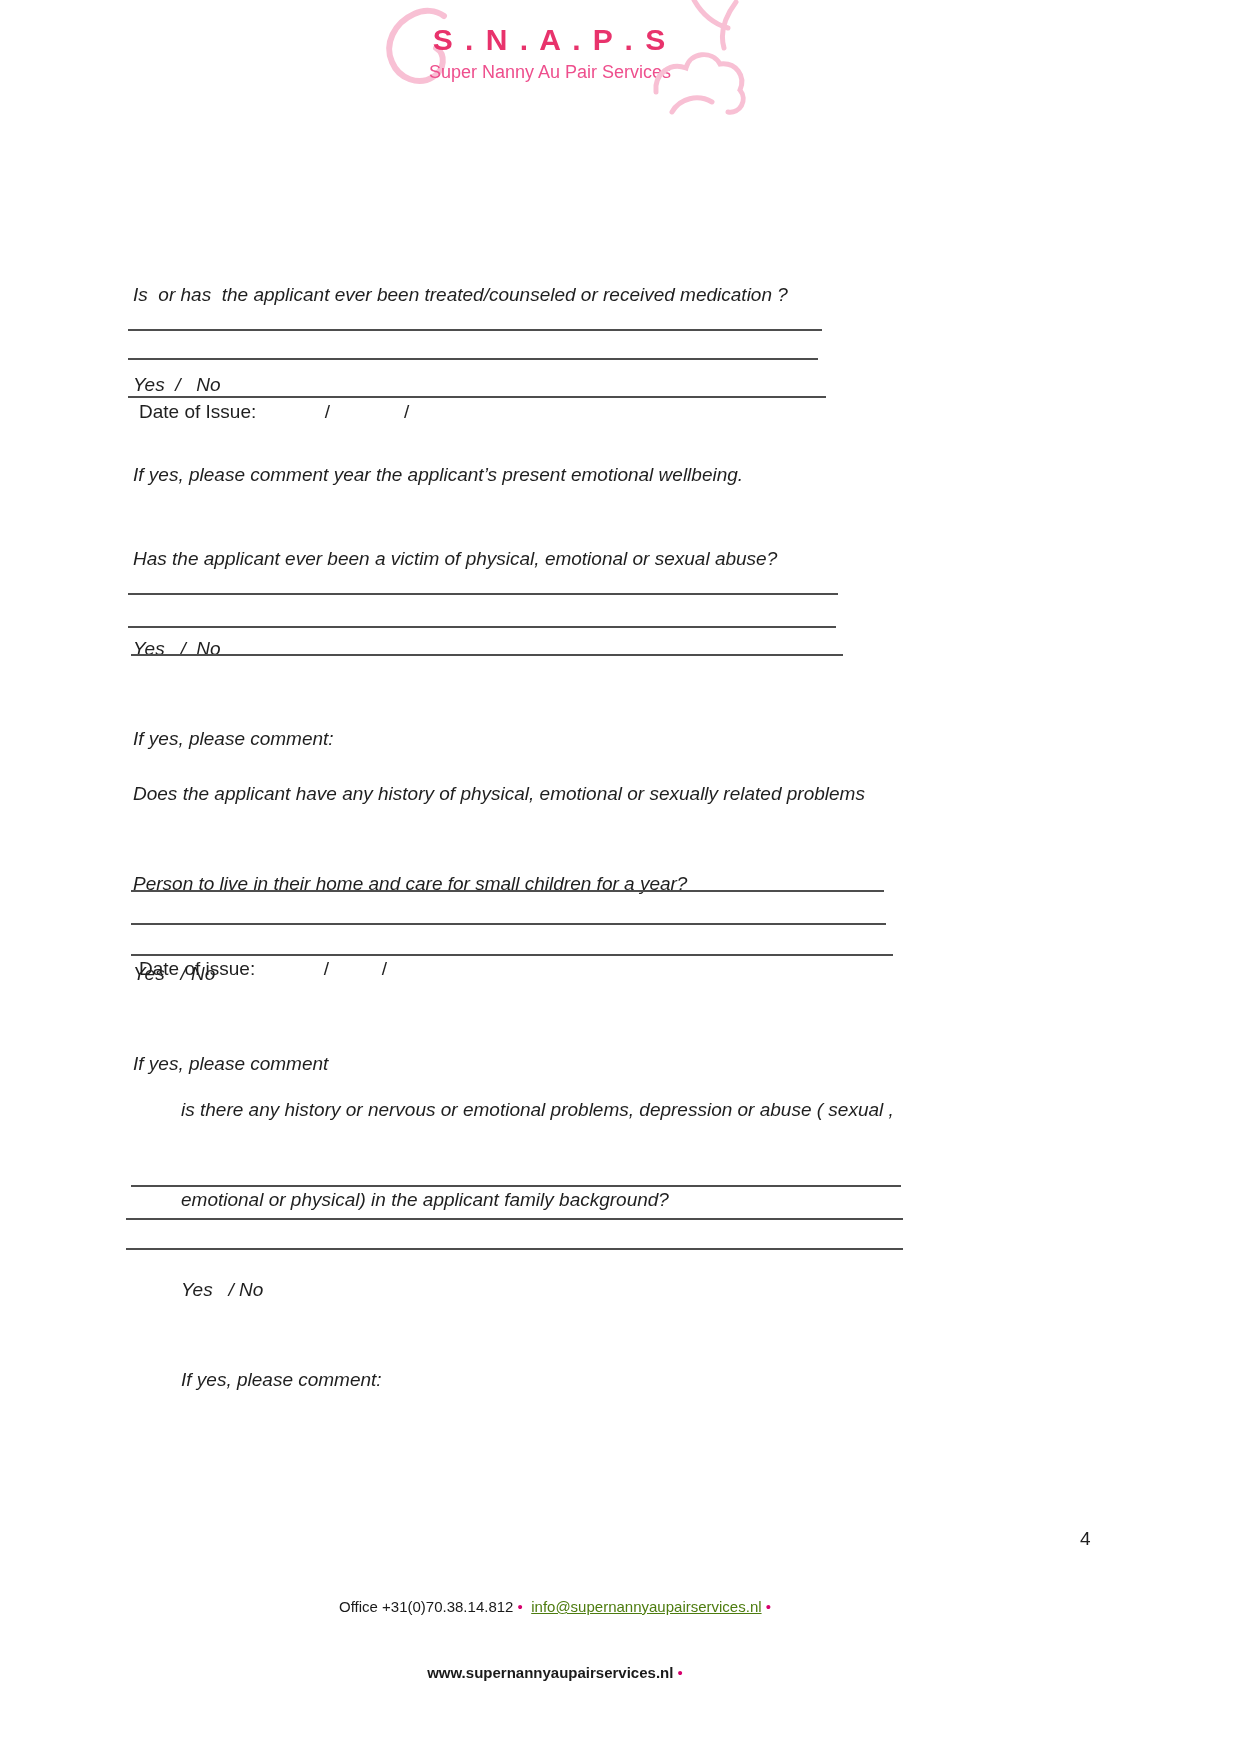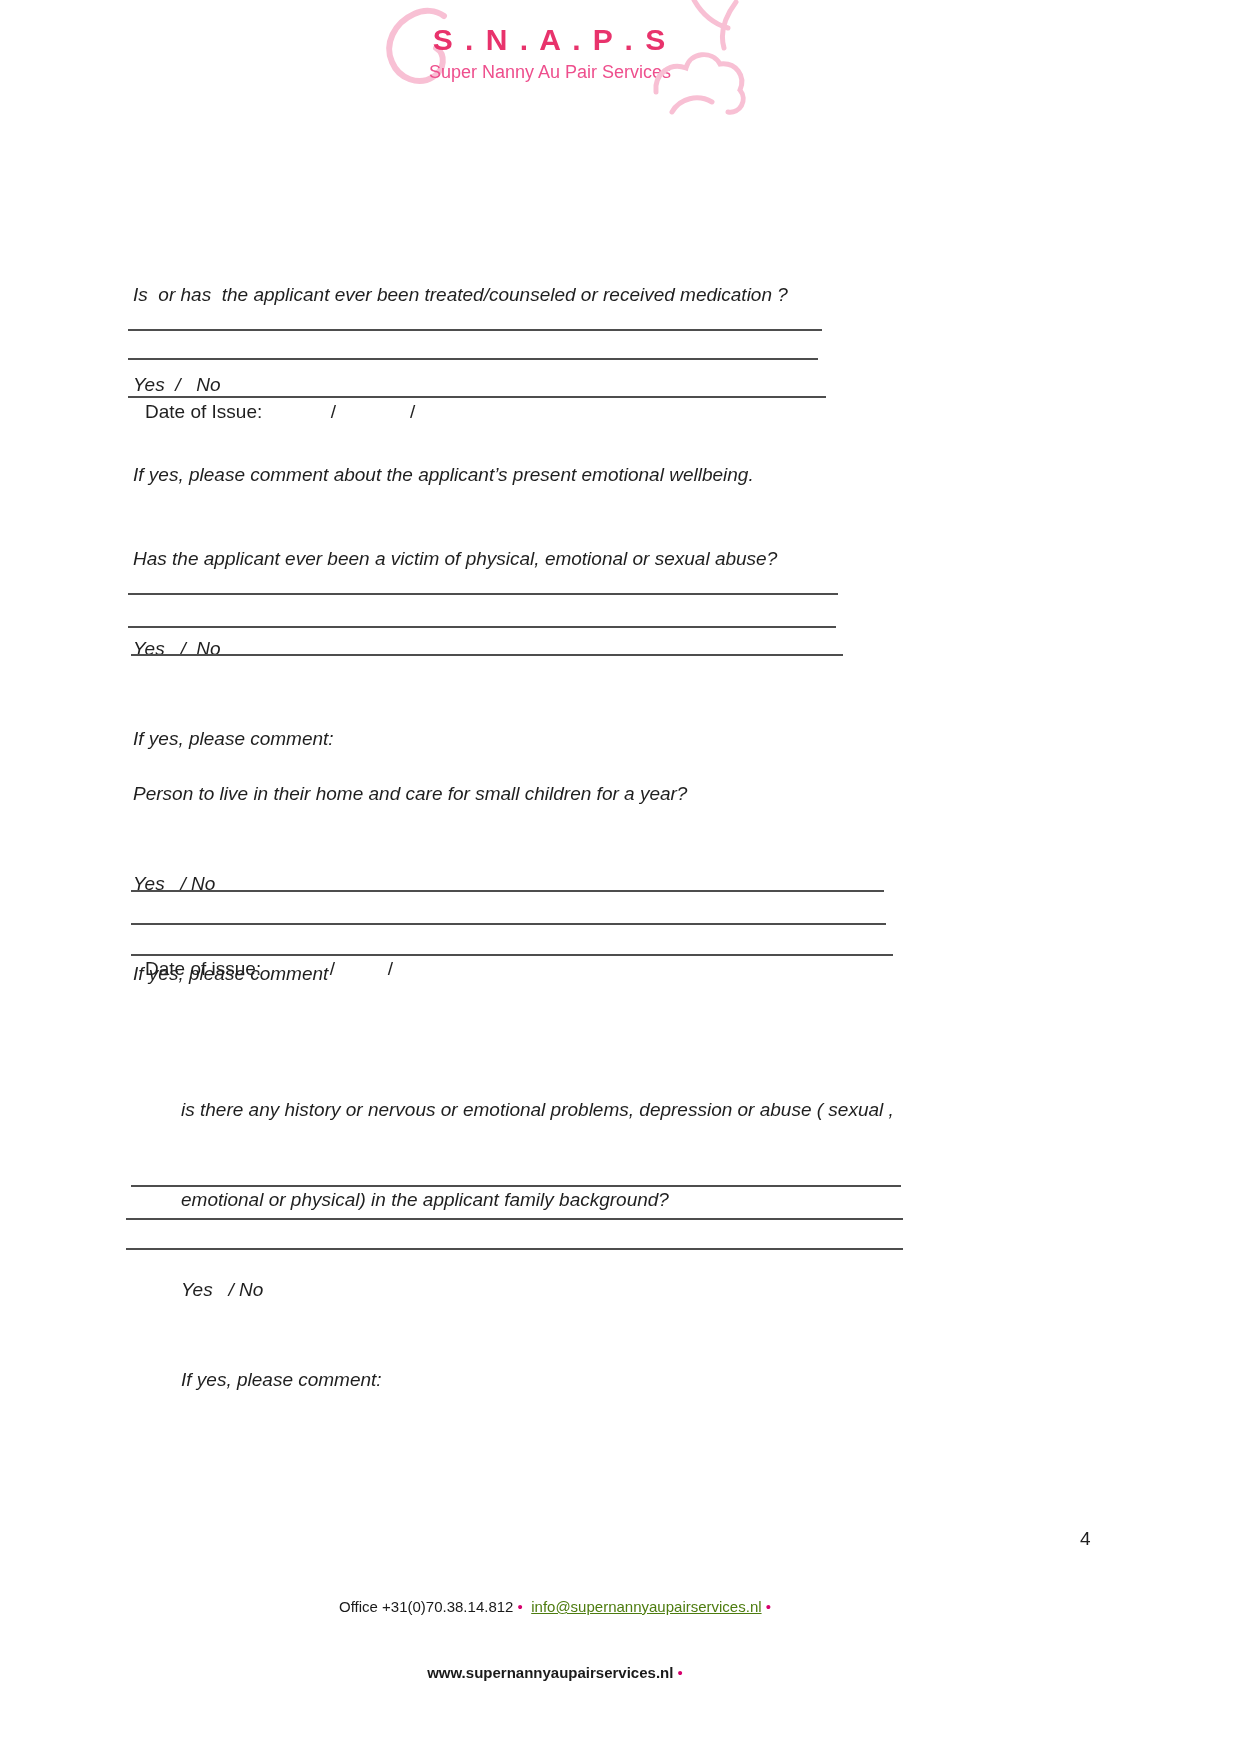--- a/index.html
+++ b/index.html
@@ -31,21 +31,21 @@
   .deco-right { top:0;    left:636px; }
 
   
   .qtext { position:absolute; left:133px; font-size:19px; line-height:30px; white-space:pre-wrap;font-style:italic; }
   .qtext p { margin:0; }
   #q1 { top:220px; }
   #q2 { top:484px; }
   #q3 { top:719px; }
   #q4 { top:1035px;margin-left:48px; }
 
-  .dateline { position:absolute; left:145px; font-size:19px; line-height:30px; white-space:pre-wrap; }
+  .dateline { position:absolute; left:139px; font-size:19px; line-height:30px; white-space:pre-wrap; }
   #date1 { top:397px; }
   #date2 { top:954px; }
 
   .blank-line { position:absolute; height:0; border-top:2px solid #4e4e4e; }
 
   
   .footer {
     position:absolute; top:1552px; left:0; width:1110px;
     text-align:center; font-size:15px; line-height:22px;
     color:#1a1a1a; white-space:pre-wrap;
@@ -73,37 +73,38 @@
   <svg class="deco deco-right" width="112" height="118" viewBox="0 0 112 118">
     <path d="M 58 0 C 66 14 78 24 92 28" stroke-width="5"></path>
     <path d="M 100 2 C 88 18 84 34 88 48" stroke-width="5"></path>
     <path d="M 20 92 C 18 74 34 62 50 68 C 54 52 76 50 84 64 C 100 62 110 76 104 90 C 112 100 104 114 92 112" stroke-width="5"></path>
     <path d="M 36 112 C 44 98 62 94 76 102" stroke-width="5"></path>
   </svg>
 
   <section class="qtext" id="q1">
     <p>Is  or has  the applicant ever been treated/counseled or received medication ?</p>
     <p>Yes  /   No</p>
-    <p>If yes, please comment about the applicant’s present emotional wellbeing.</p>
+    <p>If yes, please comment year the applicant’s present emotional wellbeing.</p>
   </section>
   <div class="blank-line" style="top:329px;left:128px;width:694px"></div>
   <div class="blank-line" style="top:358px;left:128px;width:690px"></div>
   <div class="blank-line" style="top:396px;left:128px;width:698px"></div>
   <div class="dateline" id="date1">Date of Issue:             /              /</div>
 
   <section class="qtext" id="q2">
     <p>Has the applicant ever been a victim of physical, emotional or sexual abuse?</p>
     <p>Yes   /  No</p>
     <p>If yes, please comment:</p>
   </section>
   <div class="blank-line" style="top:593px;left:128px;width:710px"></div>
   <div class="blank-line" style="top:626px;left:128px;width:708px"></div>
   <div class="blank-line" style="top:654px;left:131px;width:712px"></div>
 
   <section class="qtext" id="q3">
+    <p>Does the applicant have any history of physical, emotional or sexually related problems</p>
     <p>Person to live in their home and care for small children for a year?</p>
     <p>Yes   / No</p>
     <p>If yes, please comment</p>
   </section>
   <div class="blank-line" style="top:890px;left:131px;width:753px"></div>
   <div class="blank-line" style="top:923px;left:131px;width:755px"></div>
   <div class="blank-line" style="top:954px;left:131px;width:762px"></div>
   <div class="dateline" id="date2">Date of issue:             /          /</div>
 
   <section class="qtext" id="q4">

